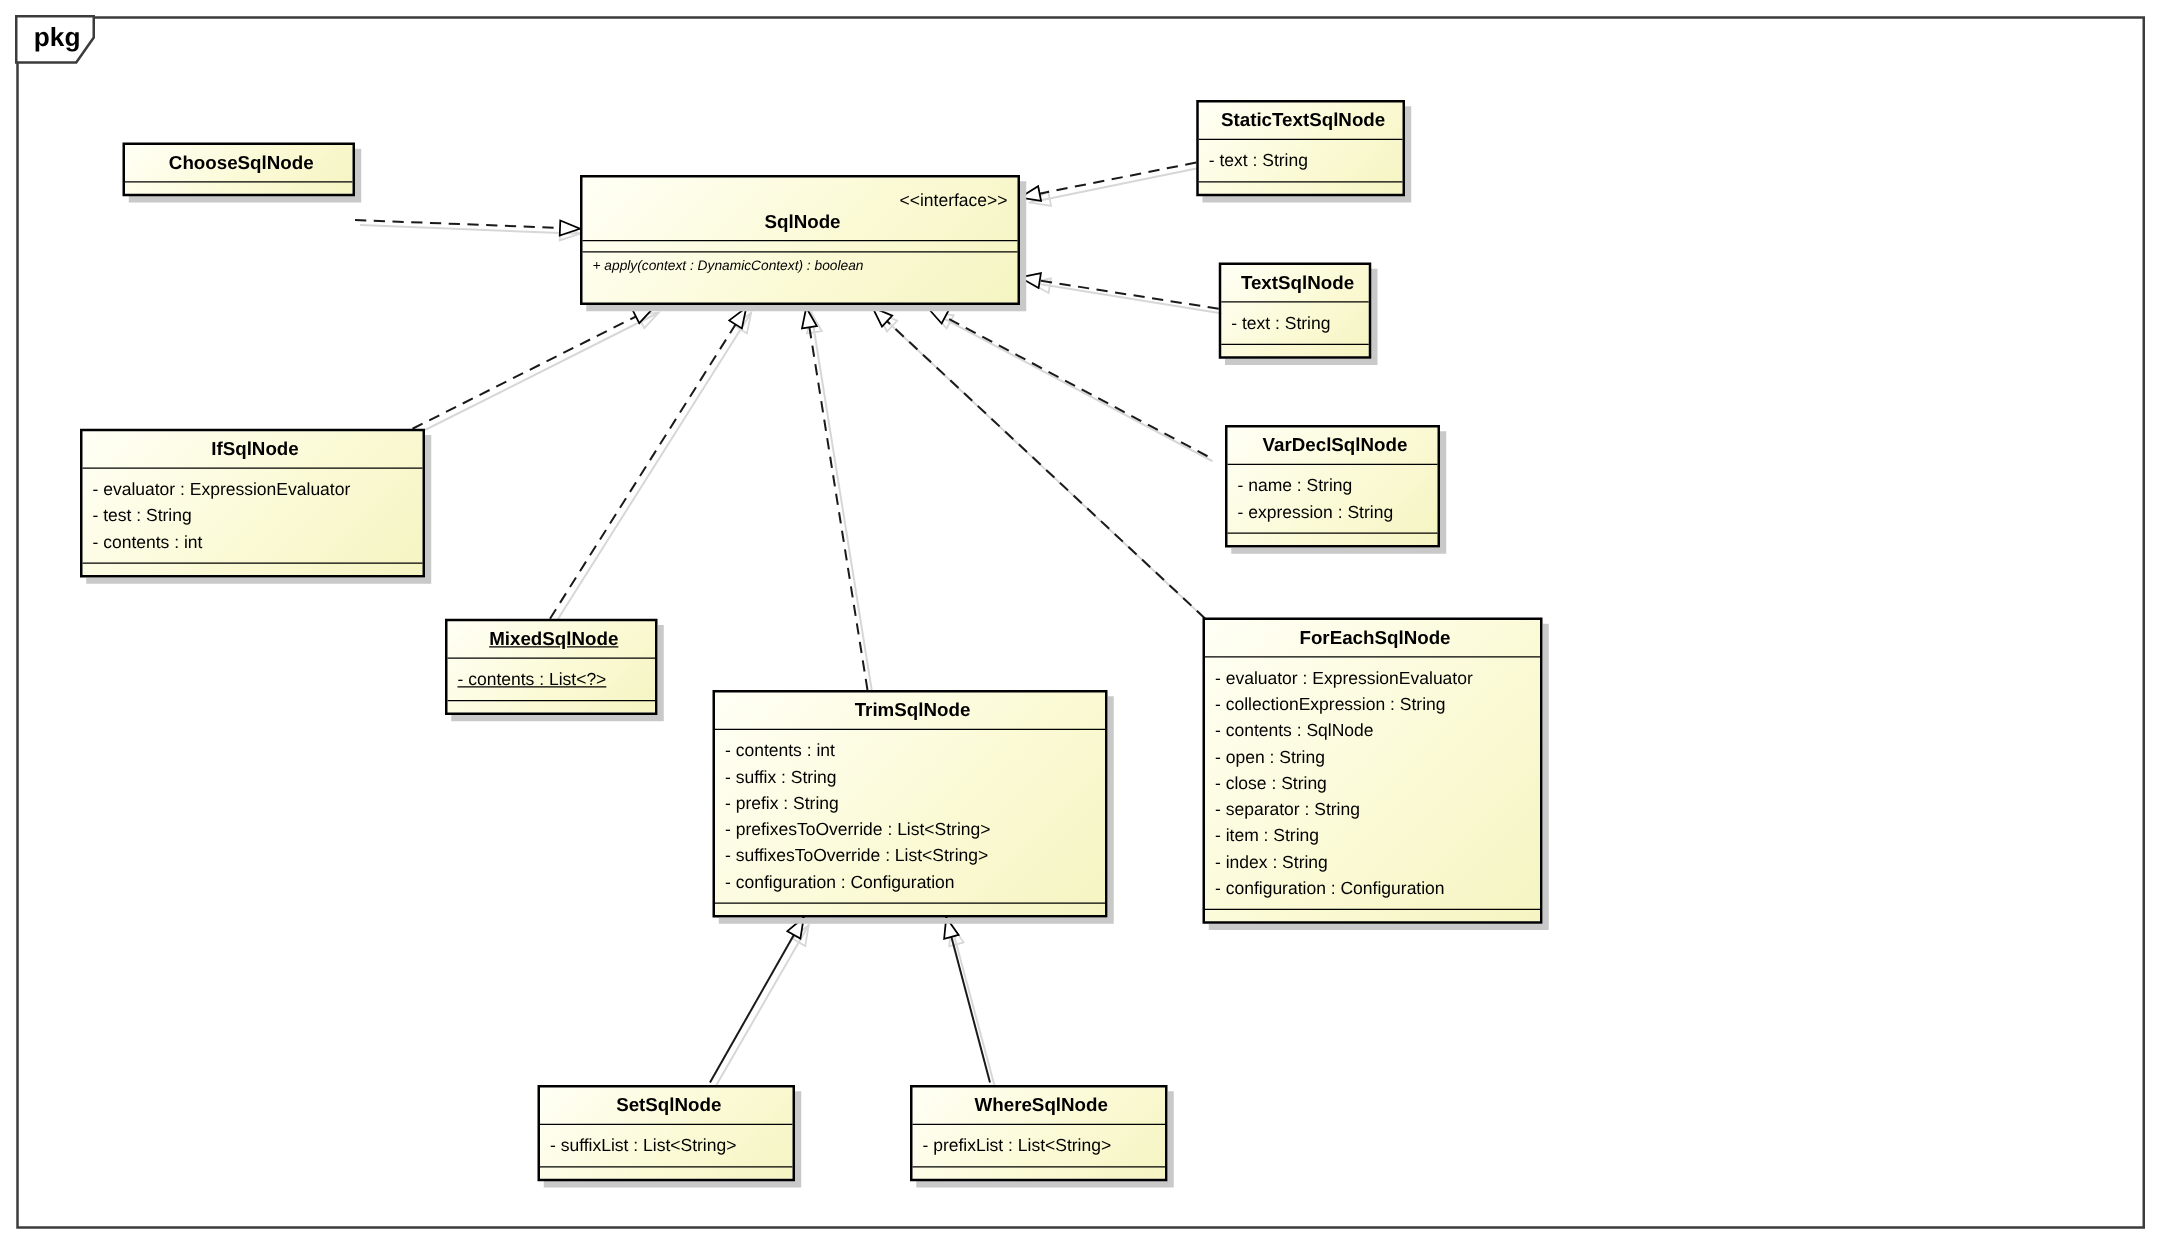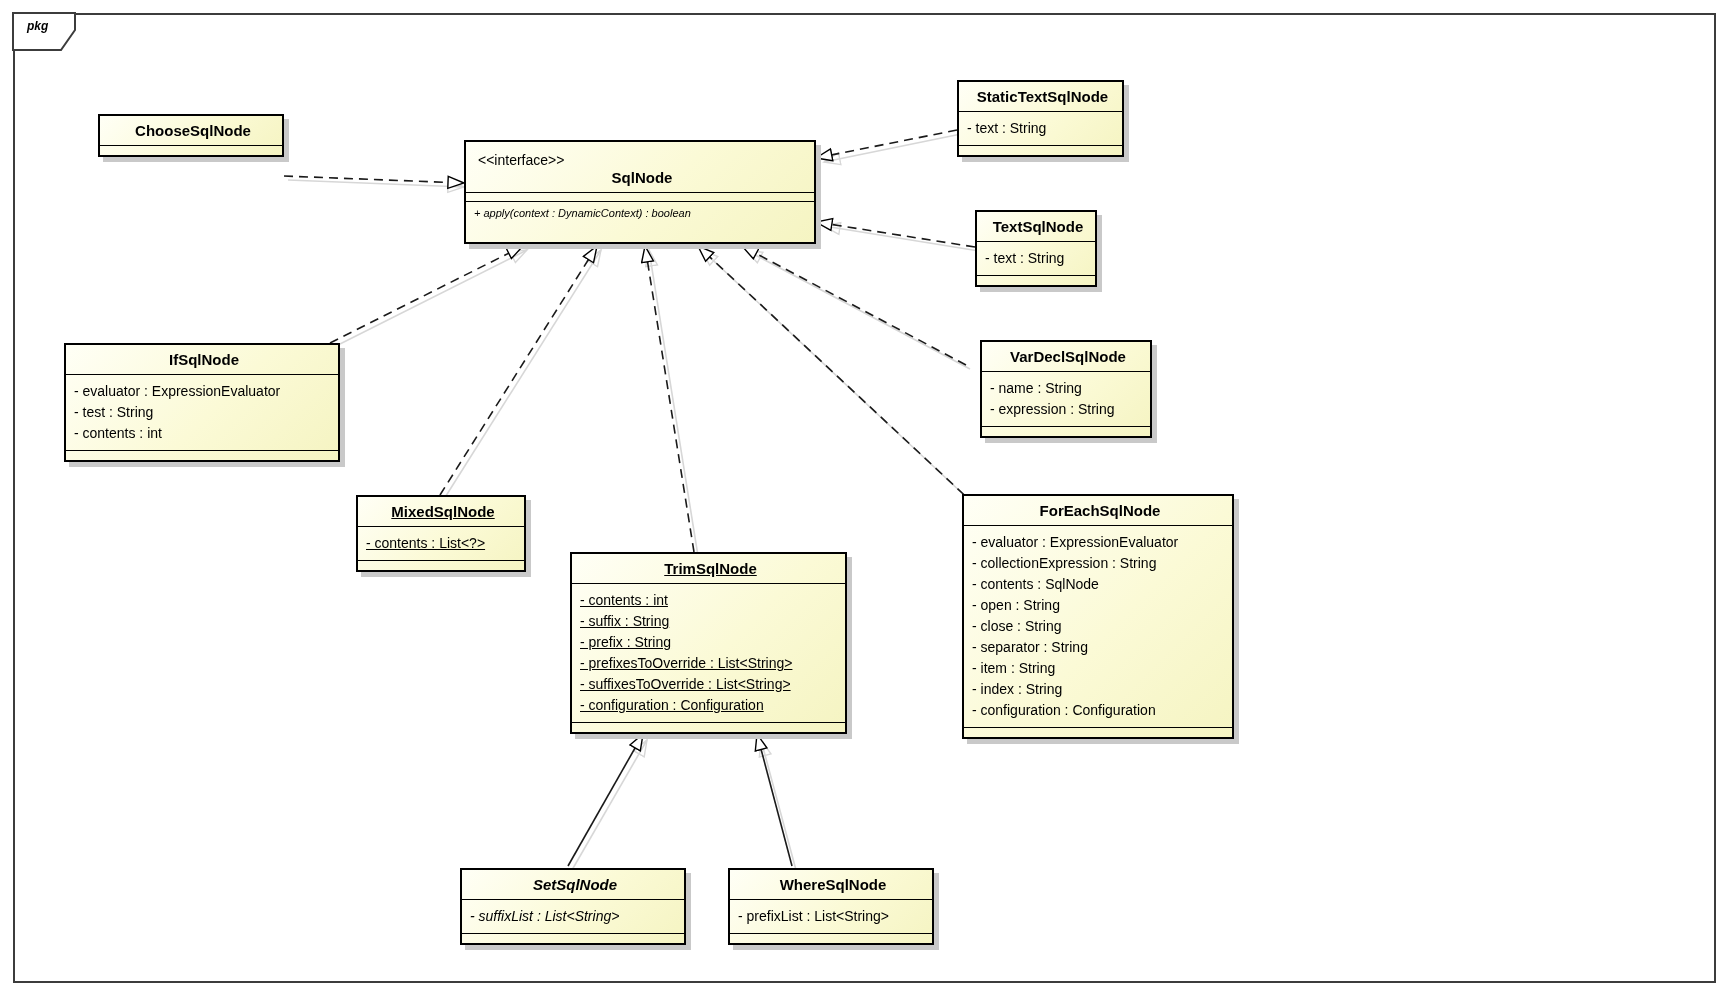--- a/index.html
+++ b/index.html
@@ -14,24 +14,23 @@
   .frame {
     position: absolute;
     left: 13px; top: 13px;
     width: 1703px; height: 970px;
     border: 2px solid #3c3c3c;
     box-sizing: border-box;
   }
   .pkg-label {
     position: absolute;
     left: 27px; top: 19px;
-    font-size: 12px;
+    font-size: 21px;
     font-weight: bold;
     color: #000;
-    font-style: italic;
   }
   .arrow-layer {
     position: absolute;
     left: 0; top: 0;
     width: 1732px; height: 998px;
     pointer-events: none;
   }
   .uml-class {
     position: absolute;
     border: 2px solid #000;
@@ -43,21 +42,21 @@
   .uml-title {
     text-align: center;
     font-weight: bold;
     font-size: 15px;
     line-height: 18px;
     padding: 6px 8px 5px 12px;
     border-bottom: 1px solid #000;
     white-space: nowrap;
   }
   .uml-stereo {
-    text-align: left;
+    text-align: right;
     font-weight: normal;
     font-size: 14px;
     line-height: 17px;
     padding-top: 4px;
   }
   .uml-attrs {
     padding: 6px 8px;
     font-size: 14px;
     line-height: 21px;
     border-bottom: 1px solid #000;
@@ -76,23 +75,23 @@
   .uml-ops-empty { height: 9px; }
 
   
   .c-choose     { left: 98px;  top: 114px; width: 186px; }
   .c-sqlnode    { left: 464px; top: 140px; width: 352px; min-height: 104px; }
   .c-statictext { left: 957px; top: 80px;  width: 167px; }
   .c-text       { left: 975px; top: 210px; width: 122px; }
   .c-if         { left: 64px;  top: 343px; width: 276px; }
   .c-vardecl    { left: 966px; top: 340px; width: 172px; margin-left: 14px; }
   .c-mixed      { left: 356px; top: 495px; width: 170px; text-decoration: underline; }
-  .c-trim       { left: 570px; top: 552px; width: 277px; text-decoration: underline; }
+  .c-trim       { left: 570px; top: 552px; width: 316px; }
   .c-foreach    { left: 962px; top: 494px; width: 272px; }
-  .c-set        { left: 460px; top: 868px; width: 226px; font-style: italic; }
+  .c-set        { left: 430px; top: 868px; width: 206px; }
   .c-where      { left: 728px; top: 868px; width: 206px; }
 </style>
 </head>
 <body>
 
 <div class="canvas">
 
   <div class="frame"></div>
 
   <svg class="arrow-layer" width="1732" height="998" viewBox="0 0 1732 998" xmlns="http://www.w3.org/2000/svg">

